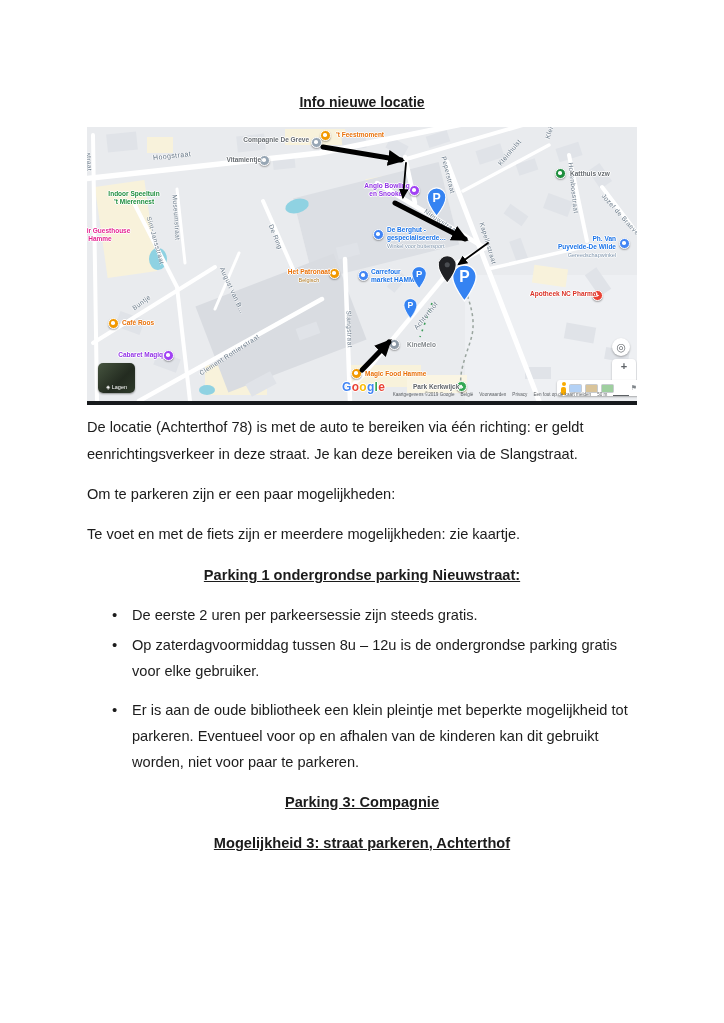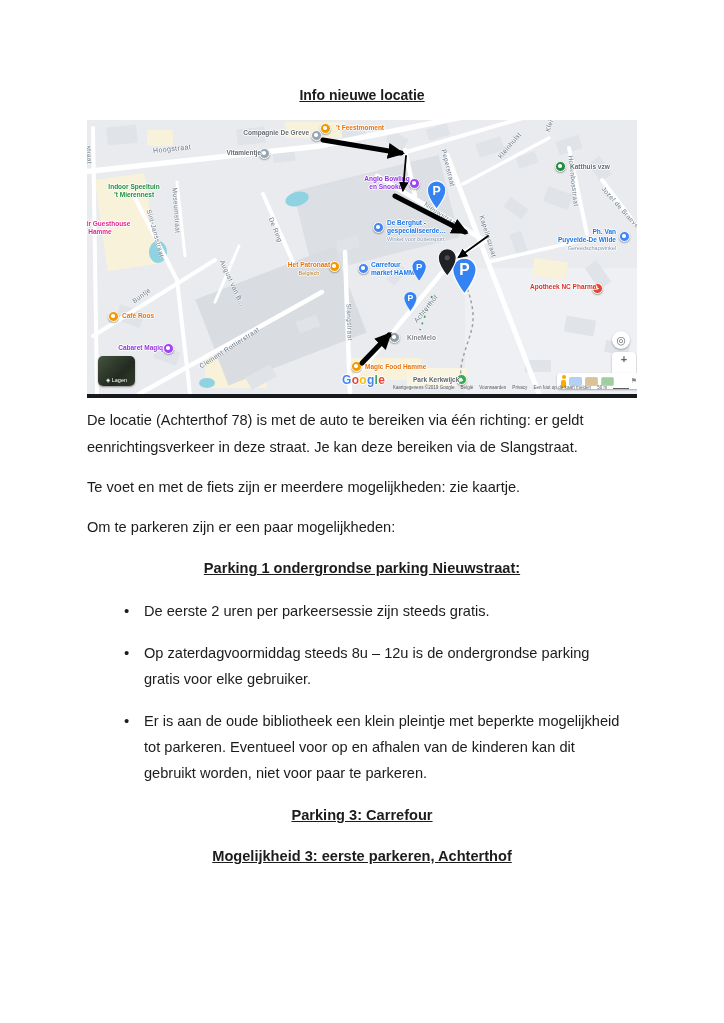--- a/index.html
+++ b/index.html
@@ -1,18 +1,18 @@
 <!DOCTYPE html>
 <html><head>
 <meta charset="utf-8">
 <style>
   html,body{margin:0;padding:0;background:#ffffff;}
   body{width:724px;height:1023px;font-family:"Liberation Sans",sans-serif;color:#1c1c1c;overflow:hidden;}
   .page{width:724px;height:1023px;position:relative;background:#fff;}
-  .content{padding:1px 87px;}
+  .content{padding:8px 87px;}
   .doc-title{margin:0;padding-top:86px;text-align:center;font-size:14px;font-weight:bold;text-decoration:underline;}
   
   .map{position:relative;width:550px;height:274px;margin-top:17px;background:#e9ebee;overflow:hidden;border-bottom:4px solid #171a1d;}
   .map svg.base{position:absolute;left:0;top:0;z-index:1;}
   .map .overlay{position:absolute;left:0;top:0;width:550px;height:274px;z-index:3;}
   .map svg.anno{position:absolute;left:0;top:0;z-index:6;}
   .pins{position:absolute;left:0;top:0;width:550px;height:274px;z-index:5;}
   .poi-ic{position:absolute;width:11px;height:11px;border-radius:50%;border:1.5px solid #fff;box-sizing:border-box;display:flex;align-items:center;justify-content:center;color:#fff;font-size:7px;font-weight:bold;line-height:1;box-shadow:0 1px 1.5px rgba(0,0,0,.3);z-index:4;}
   .poi-ic .dot{width:3.5px;height:3.5px;border-radius:50%;background:#fff;}
   .poi-label{position:absolute;font-size:6.5px;line-height:8px;font-weight:bold;white-space:nowrap;z-index:4;
@@ -41,21 +41,21 @@
   .google-logo{position:absolute;left:255px;top:253px;z-index:7;font-size:12px;font-weight:bold;letter-spacing:.3px;
     text-shadow:1px 0 0 #fff,-1px 0 0 #fff,0 1px 0 #fff,0 -1px 0 #fff;}
   .attribution{position:absolute;left:298px;top:265px;width:252px;z-index:7;display:flex;gap:6px;justify-content:center;
     font-size:4.6px;color:#5d6165;white-space:nowrap;}
   .attribution .scaleline{display:inline-block;width:16px;height:1px;background:#5d6165;margin-top:2.5px;}
   
   .bodytext{margin-top:9px;font-size:14.6px;line-height:27px;}
   .bodytext p{margin:0 0 13px 0;}
   .sec-heading{font-size:14.6px;font-weight:bold;text-decoration:underline;margin:14px 0 13px 0;line-height:27px;text-align:center;}
   ul.bullets{margin:0 0 13px 0;padding:0;list-style:none;}
-  ul.bullets li{position:relative;padding-left:41px;line-height:26px;margin:16px;}
+  ul.bullets li{position:relative;padding-left:41px;line-height:26px;margin:4px;}
   ul.bullets li::before{content:"•";position:absolute;left:21px;top:0;font-size:15px;}
 </style>
 </head>
 <body>
 
 <div class="page">
   <div class="content">
 
     <h1 class="doc-title">Info nieuwe locatie</h1>
 
@@ -320,30 +320,30 @@
           <span>Voorwaarden</span>
           <span>Privacy</span>
           <span>Een fout op de kaart melden</span>
           <span>50 m</span>
           <span class="scaleline"></span>
         </div>
     </div>
 
     <div class="bodytext">
       <p>De locatie (Achterthof 78) is met de auto te bereiken via één richting: er geldt eenrichtingsverkeer in deze straat. Je kan deze bereiken via de Slangstraat.</p>
+      <p>Om te parkeren zijn er een paar mogelijkheden:</p>
       <p>Te voet en met de fiets zijn er meerdere mogelijkheden: zie kaartje.</p>
-      <p>Om te parkeren zijn er een paar mogelijkheden:</p>
 
       <div class="sec-heading">Parking 1 ondergrondse parking Nieuwstraat:</div>
       <ul class="bullets">
         <li>De eerste 2 uren per parkeersessie zijn steeds gratis.</li>
-        <li>Op zaterdagvoormiddag steeds 8u – 12u is de ondergrondse parking gratis voor elke gebruiker.</li>
+        <li>Op zaterdagvoormiddag tussen 8u – 12u is de ondergrondse parking gratis voor elke gebruiker.</li>
       </ul>
 
       <ul class="bullets">
         <li>Er is aan de oude bibliotheek een klein pleintje met beperkte mogelijkheid tot parkeren. Eventueel voor op en afhalen van de kinderen kan dit gebruikt worden, niet voor paar te parkeren.</li>
       </ul>
 
-      <div class="sec-heading">Parking 3: Carrefour</div>
-      <div class="sec-heading">Mogelijkheid 3: eerste parkeren, Achterthof</div>
+      <div class="sec-heading">Parking 3: Compagnie</div>
+      <div class="sec-heading">Mogelijkheid 3: straat parkeren, Achterthof</div>
     </div>
   </div>
 </div>
 
 </body></html>

